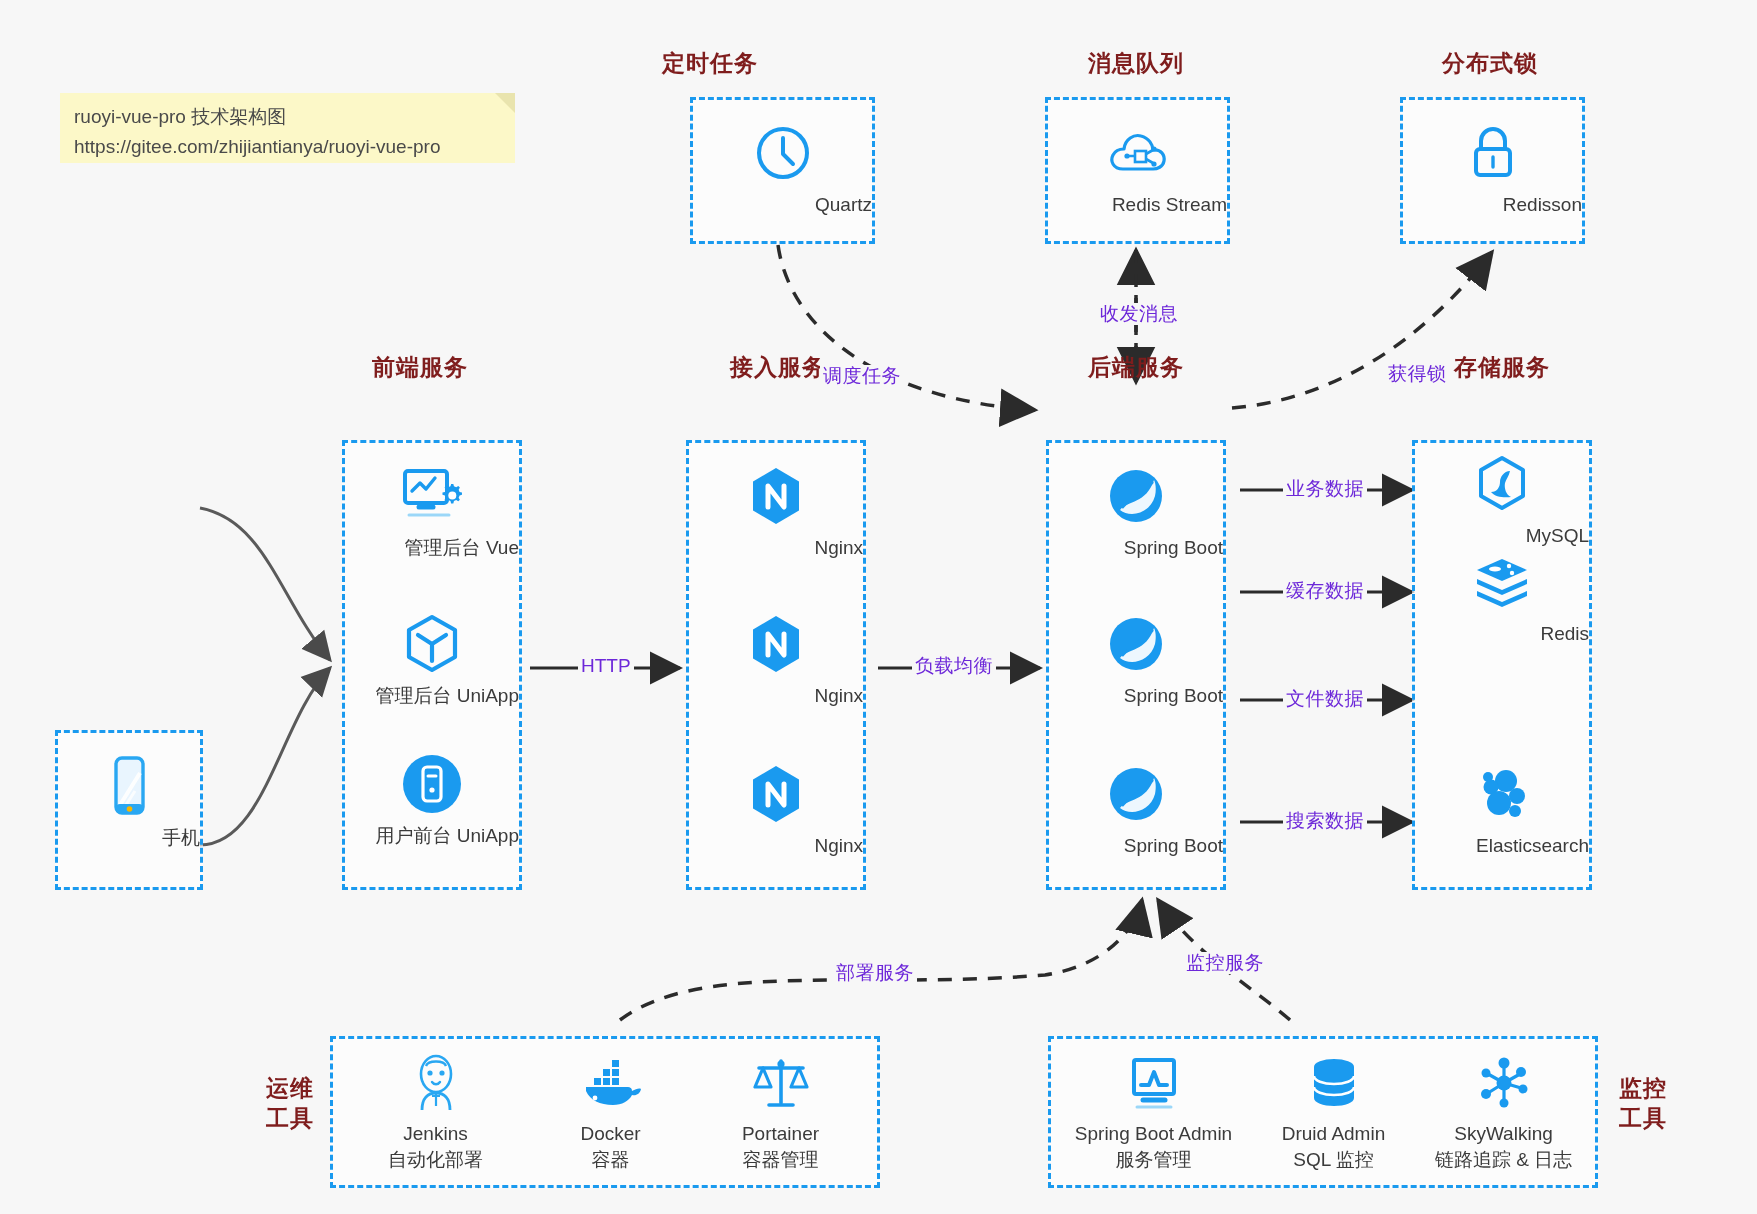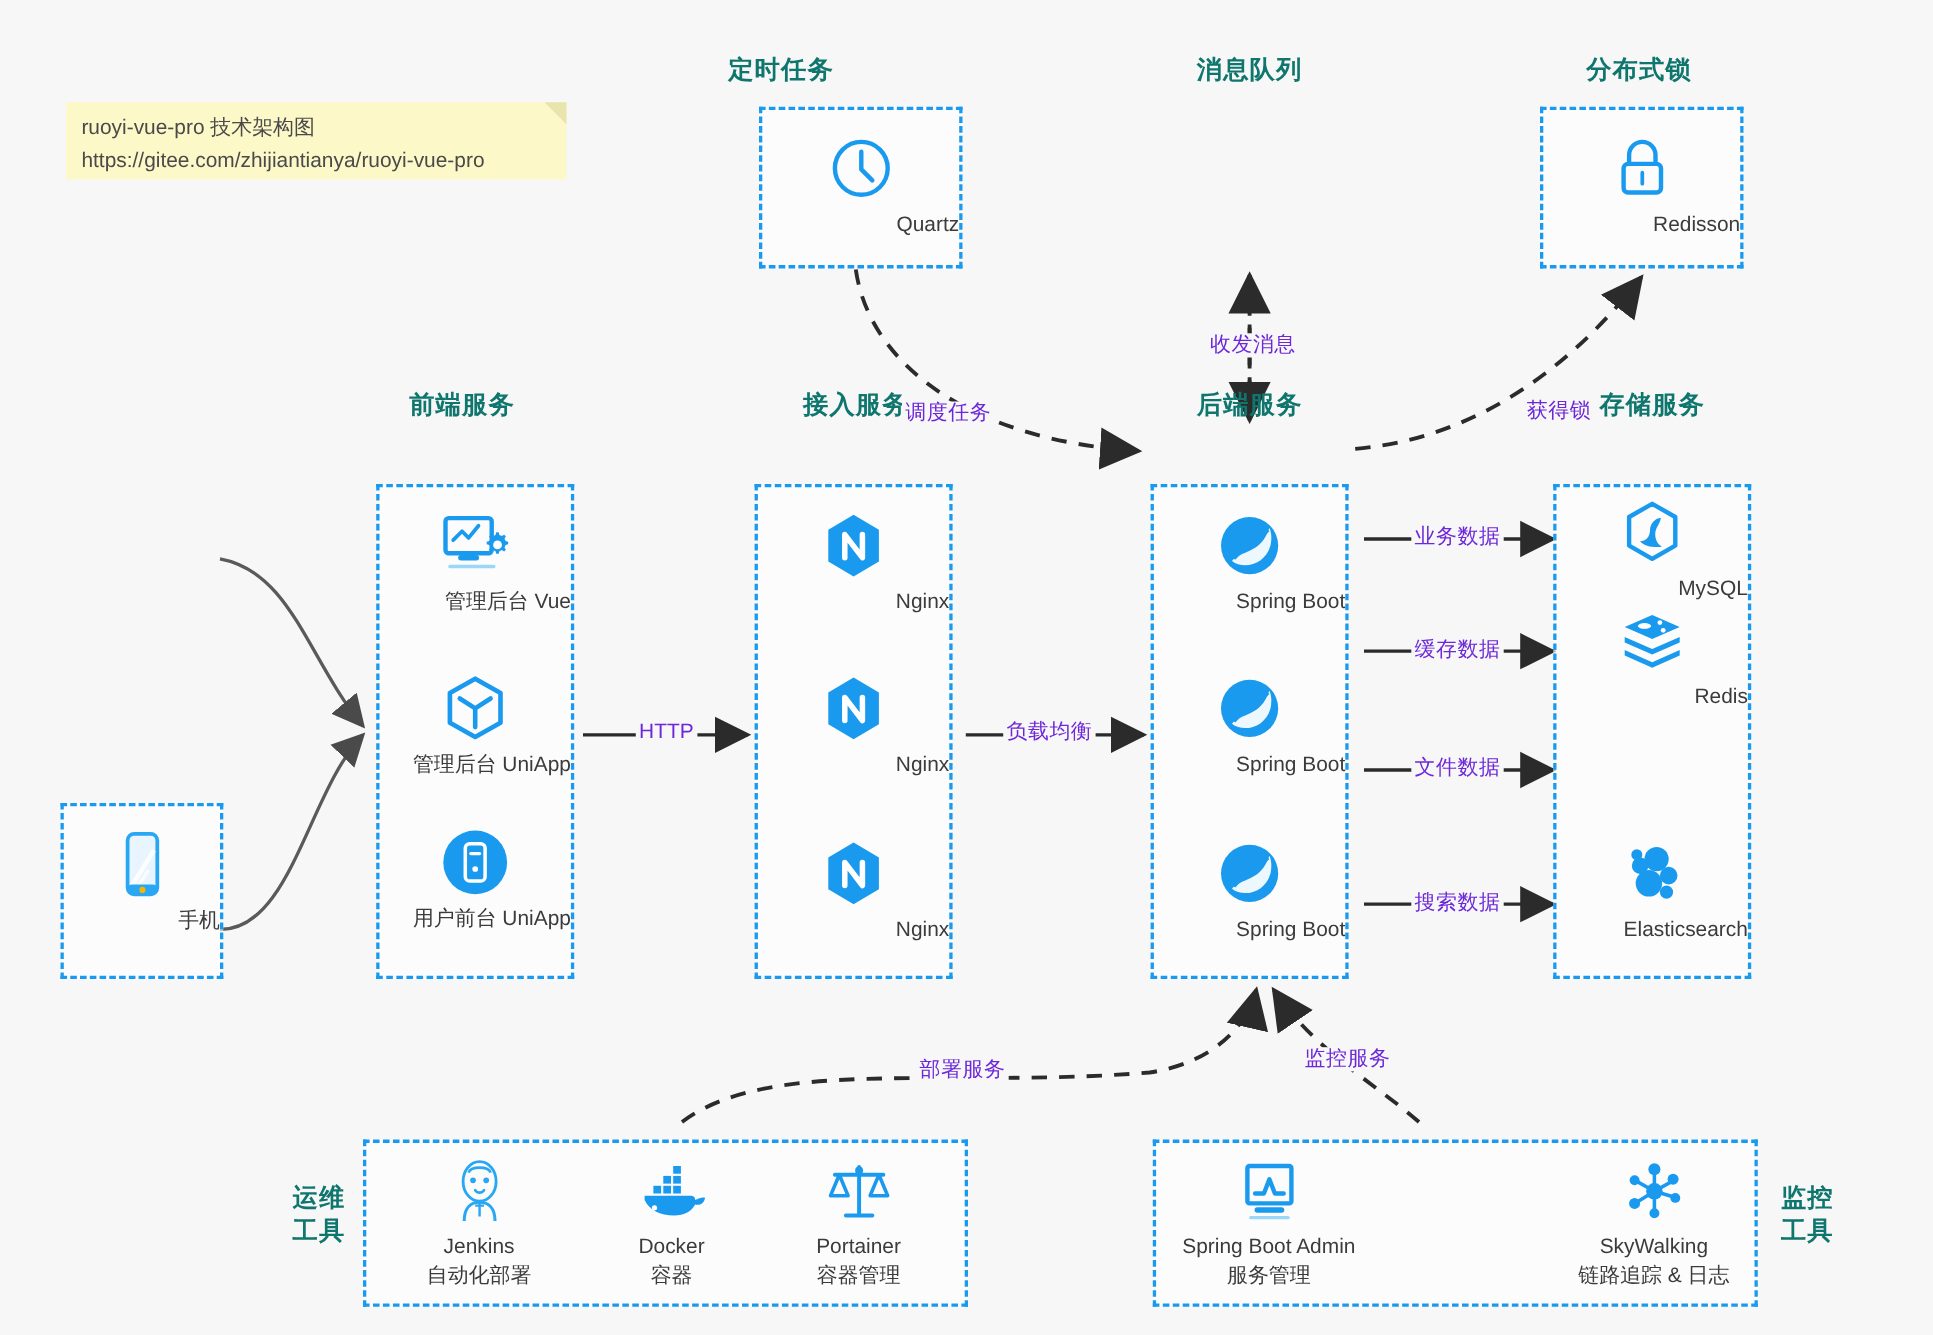--- a/index.html
+++ b/index.html
@@ -32,21 +32,21 @@
 
   
   .gbox{
     position:absolute;
     border:3px dashed #1a9aef;
     background:rgba(255,255,255,0.62);
     box-sizing:border-box;
   }
   .gtitle{
     position:absolute;
-    color:#0f766e;
+    color:#7f1d1d;
     font-weight:bold;
     font-size:23px;
     letter-spacing:1px;
     white-space:nowrap;
     text-align:center;
   }
   .gtitle.side{font-size:23px;line-height:30px;}
 
   
   .node{
@@ -133,20 +133,35 @@
         <svg width="58" height="58" viewBox="0 0 58 58">
           <circle cx="29" cy="29" r="24" fill="none" stroke="#1a9aef" stroke-width="4"></circle>
           <path d="M29 14 L29 30 L39 40" fill="none" stroke="#1a9aef" stroke-width="4" stroke-linecap="round" stroke-linejoin="round"></path>
         </svg>
       </div>
       <div class="lb">Quartz</div>
     </div>
   </div>
 
   <div class="gtitle" style="left:1046px;top:48px;width:180px;">消息队列</div>
+  <div class="gbox" style="left:1045px;top:97px;width:185px;height:147px;">
+    <div class="node" style="top:22px;">
+      <div class="ic">
+        <svg width="62" height="52" viewBox="0 0 62 52">
+          <path d="M16 42 C6 42 3 34 6 28 C9 22 16 22 17 22 C18 12 27 7 34 9 C42 11 46 18 46 23 C54 22 58 28 57 34 C56 40 50 42 46 42 Z" fill="none" stroke="#1a9aef" stroke-width="3.2" stroke-linejoin="round"></path>
+          <rect x="28" y="24" width="11" height="11" fill="none" stroke="#1a9aef" stroke-width="2.6"></rect>
+          <path d="M39 27 L46 23 M39 32 L46 36 M28 29 L21 29" stroke="#1a9aef" stroke-width="2.6" fill="none"></path>
+          <circle cx="47" cy="22" r="2.6" fill="#1a9aef"></circle>
+          <circle cx="47" cy="37" r="2.6" fill="#1a9aef"></circle>
+          <circle cx="20" cy="29" r="2.6" fill="#1a9aef"></circle>
+        </svg>
+      </div>
+      <div class="lb">Redis Stream</div>
+    </div>
+  </div>
 
   <div class="gtitle" style="left:1400px;top:48px;width:180px;">分布式锁</div>
   <div class="gbox" style="left:1400px;top:97px;width:185px;height:147px;">
     <div class="node" style="top:22px;">
       <div class="ic">
         <svg width="50" height="56" viewBox="0 0 50 56">
           <path d="M13 25 L13 16 A12 12 0 0 1 37 16 L37 25" fill="none" stroke="#1a9aef" stroke-width="4"></path>
           <rect x="8" y="24" width="34" height="26" rx="4" fill="none" stroke="#1a9aef" stroke-width="4"></rect>
           <path d="M25 32 L25 42" stroke="#1a9aef" stroke-width="3.4" stroke-linecap="round"></path>
         </svg>
@@ -380,20 +395,35 @@
         <svg width="62" height="56" viewBox="0 0 62 56">
           <rect x="11" y="5" width="40" height="34" rx="2" fill="none" stroke="#1a9aef" stroke-width="4"></rect>
           <path d="M18 30 L26 30 L31 17 L36 30 L44 30" fill="none" stroke="#1a9aef" stroke-width="4" stroke-linecap="round" stroke-linejoin="round"></path>
           <path d="M20 45 L42 45" stroke="#1a9aef" stroke-width="5" stroke-linecap="round"></path>
           <path d="M14 52 L48 52" stroke="#9bd7f8" stroke-width="3" stroke-linecap="round"></path>
         </svg>
       </div>
       <div class="lb">Spring Boot Admin</div>
       <div class="lb2">服务管理</div>
     </div>
+    <div class="hnode" style="left:195px;top:12px;width:175px;">
+      <div class="ic">
+        <svg width="56" height="54" viewBox="0 0 56 54">
+          <ellipse cx="28" cy="11" rx="20" ry="8" fill="#1a9aef"></ellipse>
+          <path d="M8 11 L8 20 C8 24.5 17 28 28 28 C39 28 48 24.5 48 20 L48 11" fill="#1a9aef"></path>
+          <path d="M8 22 L8 31 C8 35.5 17 39 28 39 C39 39 48 35.5 48 31 L48 22" fill="#1a9aef"></path>
+          <path d="M8 33 L8 42 C8 46.5 17 50 28 50 C39 50 48 46.5 48 42 L48 33" fill="#1a9aef"></path>
+          <ellipse cx="28" cy="21.5" rx="20" ry="6" fill="#ffffff" opacity="0"></ellipse>
+          <path d="M8 20 C8 24.5 17 28 28 28 C39 28 48 24.5 48 20" fill="none" stroke="#ffffff" stroke-width="2.6"></path>
+          <path d="M8 31 C8 35.5 17 39 28 39 C39 39 48 35.5 48 31" fill="none" stroke="#ffffff" stroke-width="2.6"></path>
+        </svg>
+      </div>
+      <div class="lb">Druid Admin</div>
+      <div class="lb2">SQL 监控</div>
+    </div>
     <div class="hnode" style="left:355px;top:12px;width:195px;">
       <div class="ic">
         <svg width="58" height="58" viewBox="0 0 58 58">
           <path d="M29 29 L29 10 M29 29 L13 20 M29 29 L13 39 M29 29 L45 20 M29 29 L46 34 M29 29 L29 48" stroke="#1a9aef" stroke-width="3.2"></path>
           <circle cx="29" cy="29" r="7.5" fill="#1a9aef"></circle>
           <circle cx="29" cy="9" r="5.5" fill="#1a9aef"></circle>
           <circle cx="11" cy="19" r="4.5" fill="#1a9aef"></circle>
           <circle cx="11" cy="40" r="5" fill="#1a9aef"></circle>
           <circle cx="46" cy="18" r="5" fill="#1a9aef"></circle>
           <circle cx="48" cy="35" r="4.5" fill="#1a9aef"></circle>

